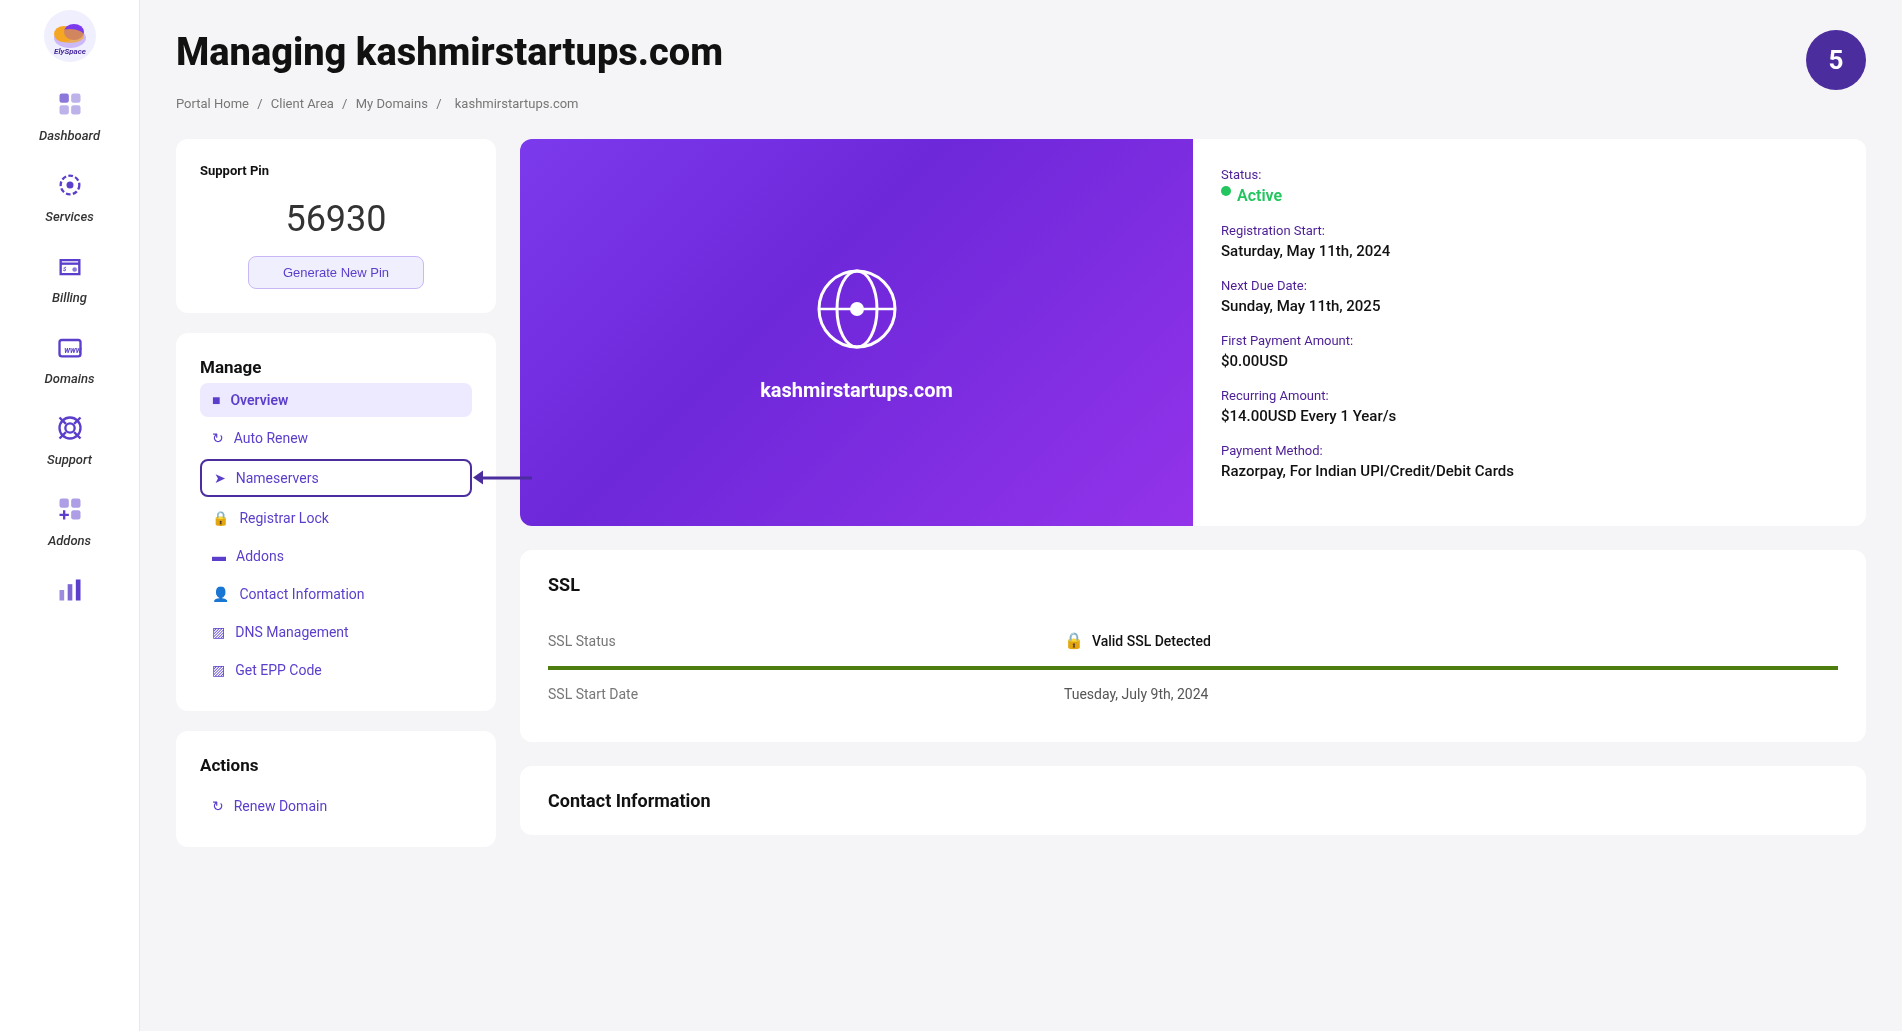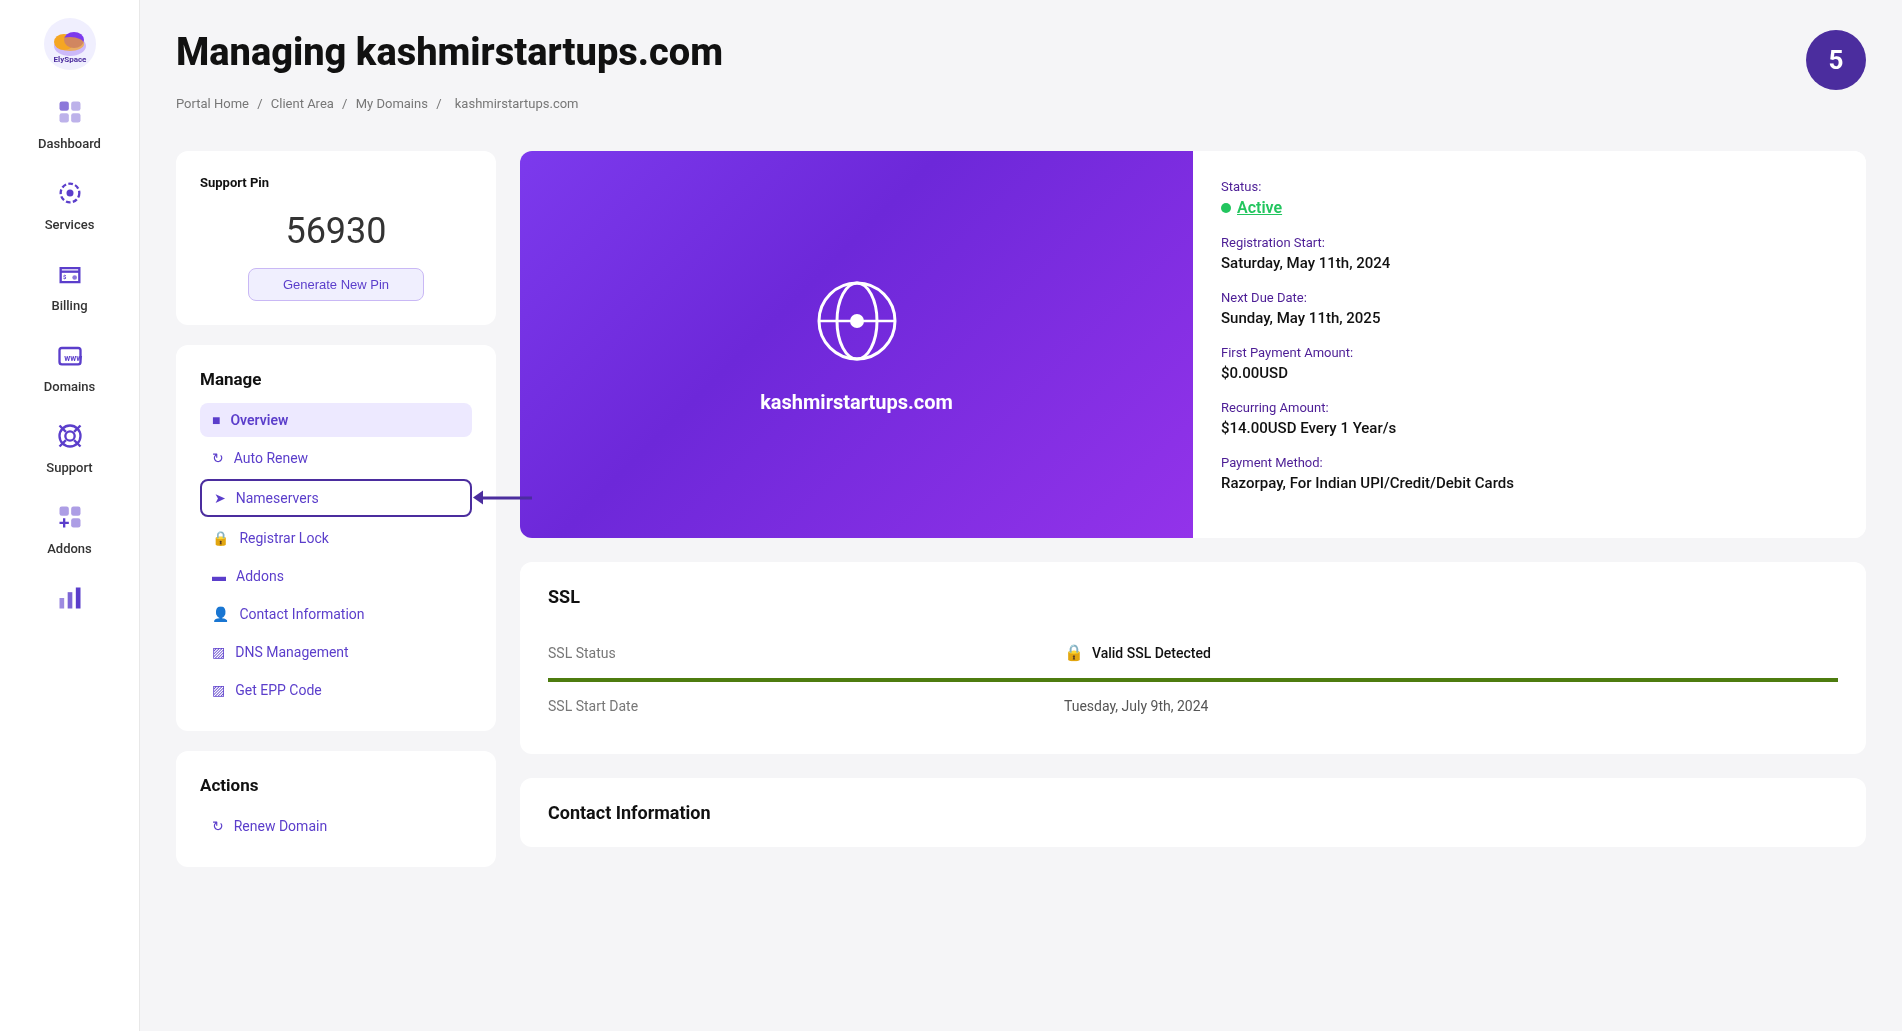--- a/index.html
+++ b/index.html
@@ -5,25 +5,26 @@
     * { box-sizing: border-box; margin: 0; padding: 0; }
     body { font-family: -apple-system, BlinkMacSystemFont, 'Segoe UI', Roboto, sans-serif; background: #f5f5f7; display: flex; min-height: 100vh; }
 
     
     .sidebar {
       width: 140px;
       background: #fff;
       display: flex;
       flex-direction: column;
       align-items: center;
-      padding: 16px 0;
+      padding: 8px 0;
       gap: 4px;
       border-right: 1px solid #e8e8e8;
       min-height: 100vh;
       flex-shrink: 0;
+      font-style: italic;
     }
     .sidebar-logo {
       width: 56px;
       height: 56px;
       margin-bottom: 8px;
     }
     .sidebar-item {
       display: flex;
       flex-direction: column;
       align-items: center;
@@ -78,21 +79,21 @@
       justify-content: center;
       color: #fff;
       font-size: 26px;
       font-weight: 700;
     }
 
     
     .breadcrumb {
       font-size: 13px;
       color: #777;
-      margin-bottom: 40px;
+      margin-bottom: 28px;
     }
     .breadcrumb a { color: #777; text-decoration: none; }
     .breadcrumb span { margin: 0 5px; }
 
     
     .content-grid {
       display: grid;
       grid-template-columns: 320px 1fr;
       gap: 24px;
       margin-bottom: 24px;
@@ -139,21 +140,21 @@
     
     .manage-card {
       background: #fff;
       border-radius: 12px;
       padding: 24px;
     }
     .manage-card h3 {
       font-size: 17px;
       font-weight: 700;
       color: #111;
-      margin-bottom: 14px;
+      margin-bottom: 6px;
     }
     .manage-list {
       list-style: none;
       display: flex;
       flex-direction: column;
       gap: 4px;
     }
     .manage-list li {
       display: flex;
       align-items: center;
@@ -252,26 +253,25 @@
       color: #4c1d95;
       margin-bottom: 4px;
     }
     .detail-row .detail-value {
       font-size: 15px;
       color: #111;
       font-weight: 500;
     }
     .status-active {
       display: flex;
-      align-items: center;
+      align-items: flex-start;
       gap: 6px;
       font-size: 16px;
       font-weight: 600;
       color: #22c55e;
-      text-decoration: underline;
     }
     .status-dot {
       width: 10px;
       height: 10px;
       background: #22c55e;
       border-radius: 50%;
       display: inline-block;
     }
 
     

